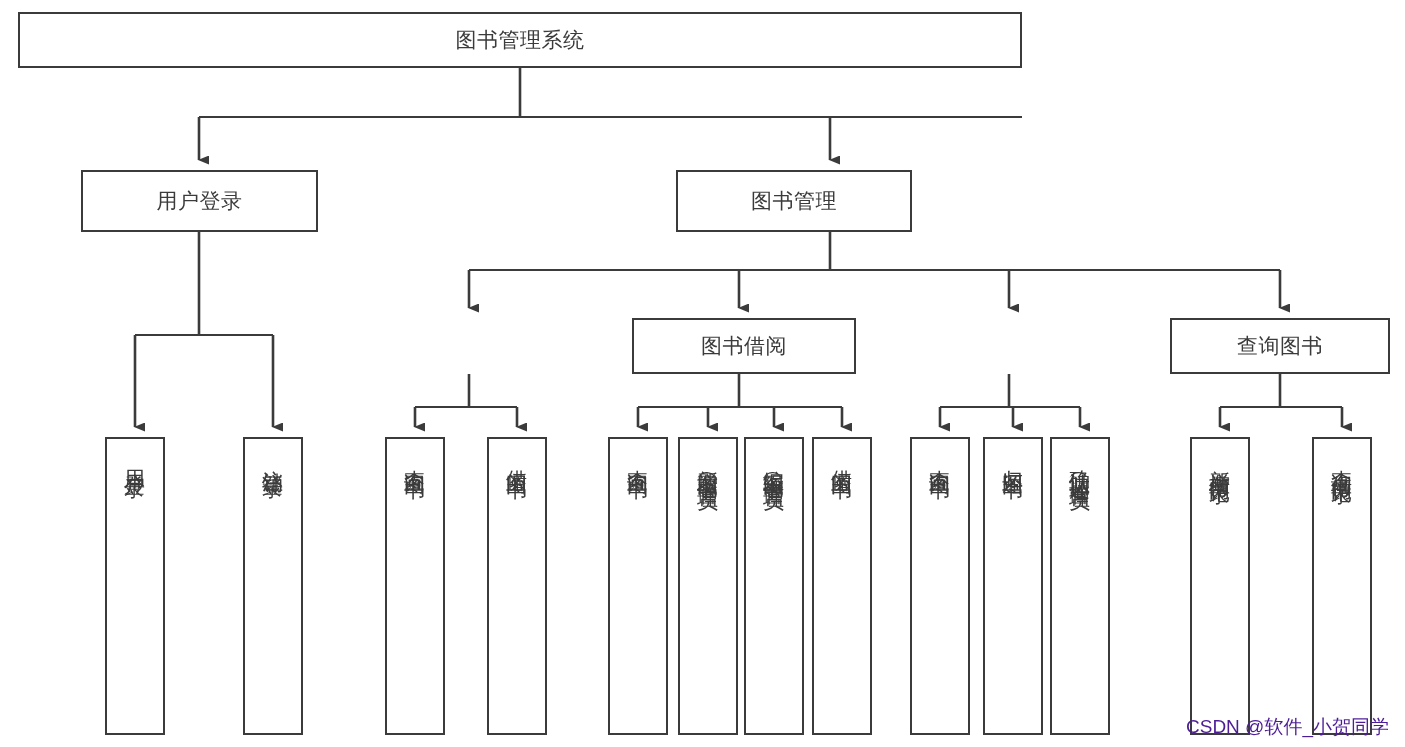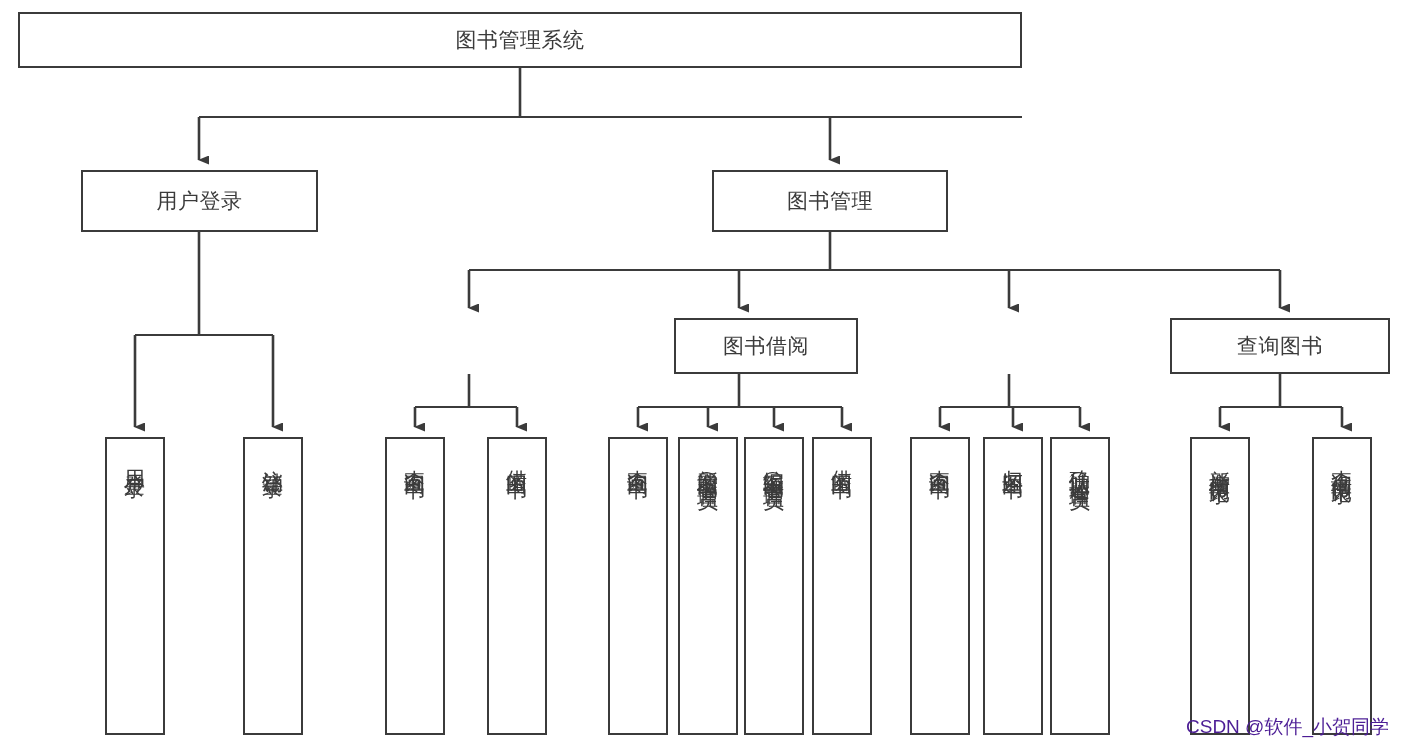--- a/index.html
+++ b/index.html
@@ -132,25 +132,25 @@
     </g>
   </svg>
 
   <div class="node-box" style="left:18px; top:12px; width:1004px; height:56px;">
     <span class="node-label">图书管理系统</span>
   </div>
 
   <div class="node-box" style="left:81px; top:170px; width:237px; height:62px;">
     <span class="node-label">用户登录</span>
   </div>
-  <div class="node-box" style="left:712px; top:170px; width:236px; height:62px;justify-content:center;">
+  <div class="node-box" style="left:676px; top:170px; width:236px; height:62px;justify-content:center;">
     <span class="node-label">图书管理</span>
   </div>
 
-  <div class="node-box" style="left:632px; top:318px; width:184px; height:56px;margin-left:42px;">
+  <div class="node-box" style="left:632px; top:318px; width:224px; height:56px;">
     <span class="node-label">图书借阅</span>
   </div>
   <div class="node-box" style="left:1170px; top:318px; width:220px; height:56px;">
     <span class="node-label">查询图书</span>
   </div>
 
   <div class="node-box vertical" style="left:105px; top:437px; width:60px; height:298px;">
     <span class="node-label">用户登录</span>
   </div>
   <div class="node-box vertical" style="left:243px; top:437px; width:60px; height:298px;">

